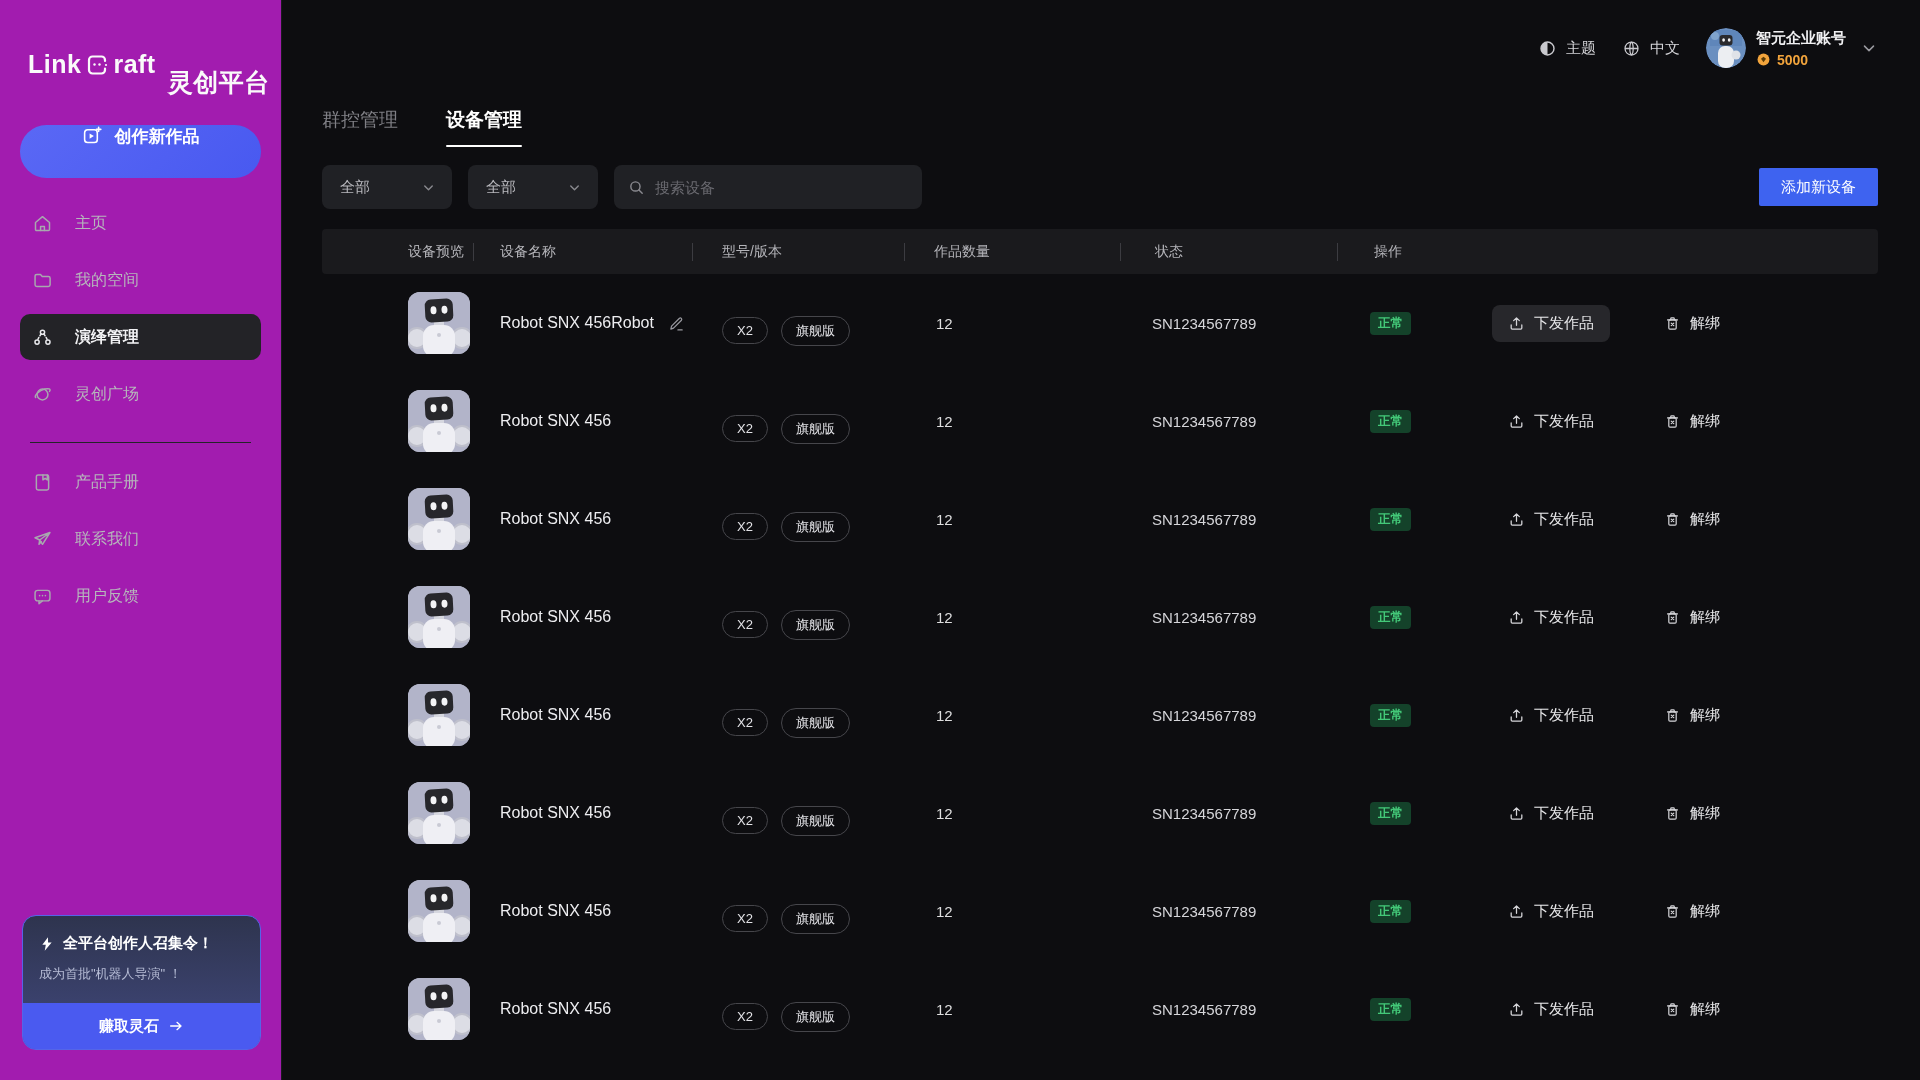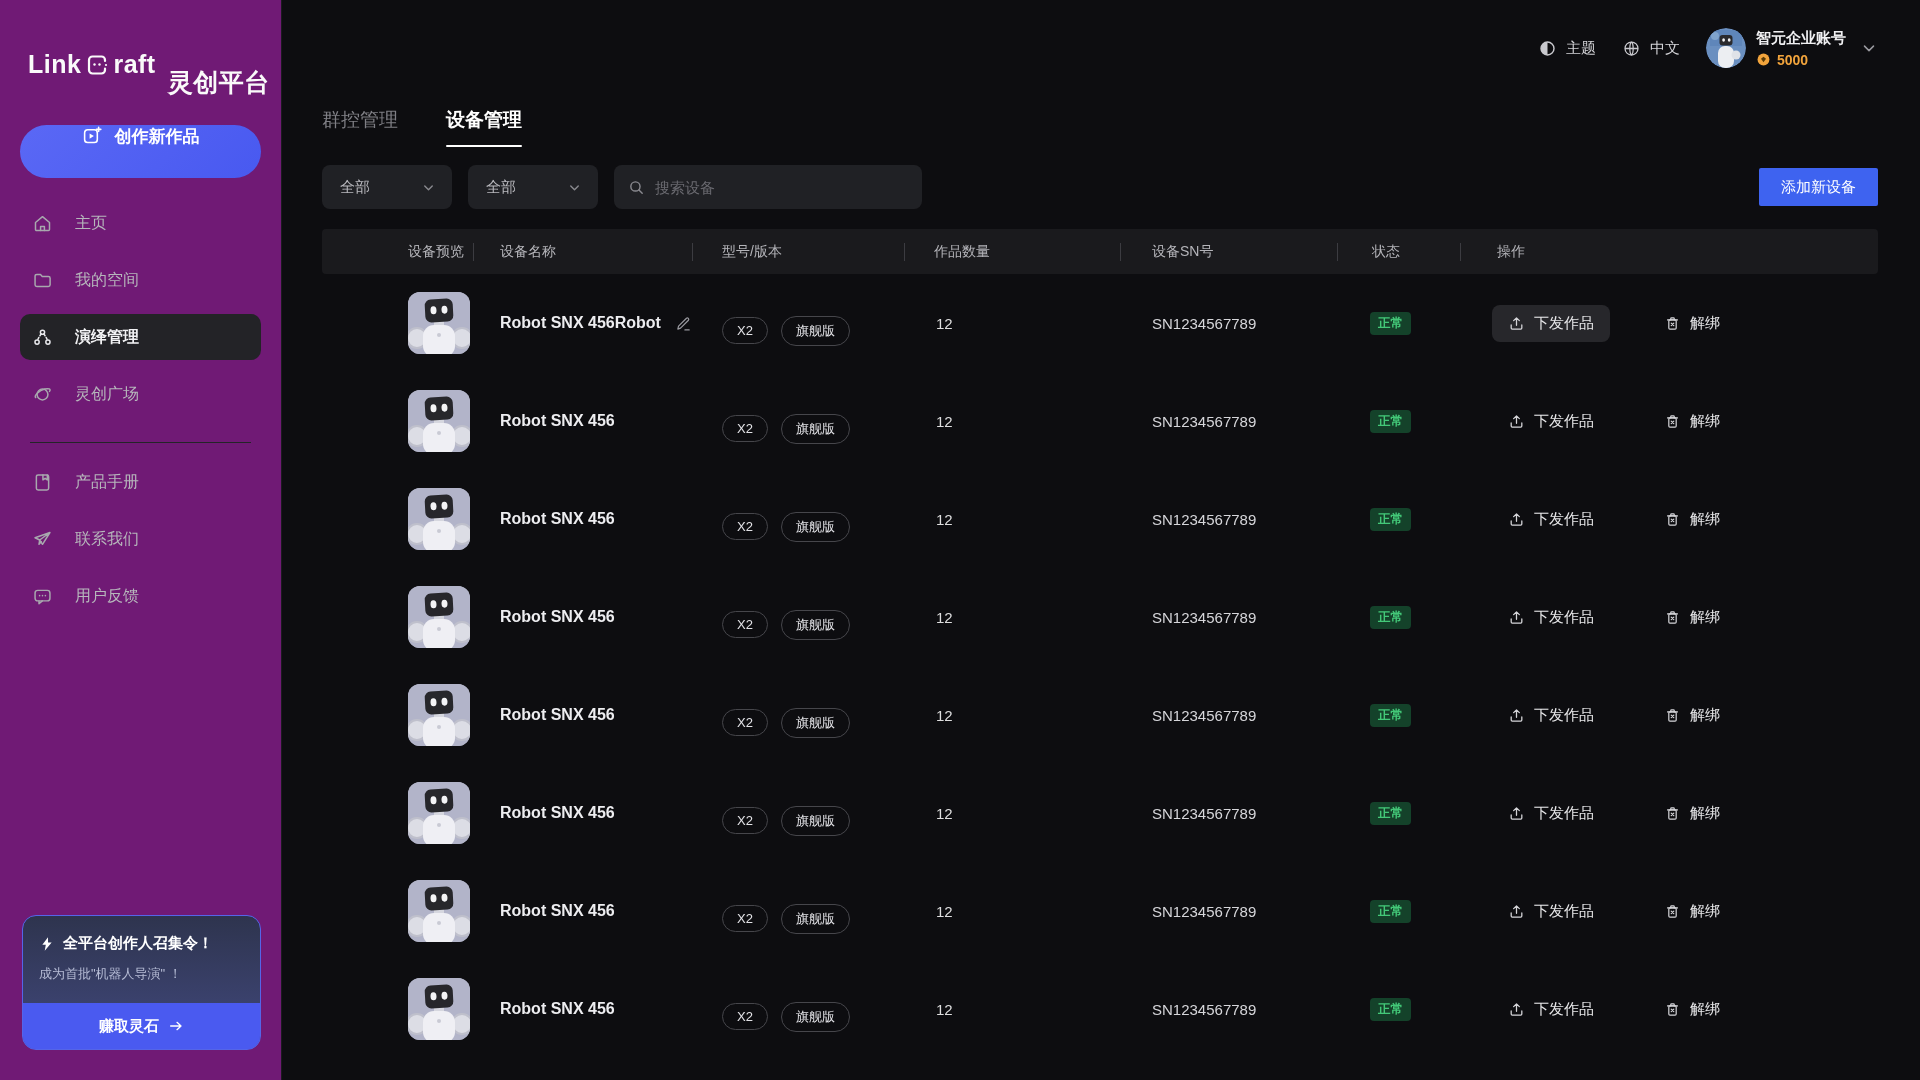--- a/index.html
+++ b/index.html
@@ -7,21 +7,21 @@
   body {
     background:#0d0d10;
     font-family:"Liberation Sans", sans-serif;
     color:#e6e6e9;
     display:flex;
   }
   svg { display:block; }
 
   
   .sidebar {
-    width:282px; height:1080px; background:#701a75;
+    width:282px; height:1080px; background:#a21caf;
     border-right:1px solid #1b1b1f;
     display:flex; flex-direction:column; flex-shrink:0;
   }
   .logo { display:flex; align-items:center; gap:3px; padding:30px 0 0 28px; font-size:25px; font-weight:700; color:#fafafa; letter-spacing:.5px;}
   .logo .cn { margin-left:9px; font-weight:600;margin-top:36px; }
   .logo-icon { margin:0 1px; }
   .create-btn {
     margin:26px 20px 8px 20px; height:53px; border:none; border-radius:27px;
     background:linear-gradient(135deg,#5a68f5,#4859f0);
     color:#fff; font-size:17px; font-weight:600; font-family:inherit;
@@ -102,21 +102,21 @@
   .hc1 { padding-left:86px; } .hc2 { padding-left:27px; } .hc3 { padding-left:30px; }
   .hc4 { padding-left:30px; } .hc5 { padding-left:32px; } .hc6 { padding-left:35px; }
   .hc7 { padding-left:37px; }
 
   .tbody { }
   .trow {
     height:98px; display:grid; grid-template-columns:151px 219px 212px 216px 217px 123px 1fr;
     align-items:center;
   }
   .cell { display:flex; align-items:center; }
-  .c1 { padding-left:86px; } .c2 { padding-left:27px; gap:14px;font-weight:bold; } .c3 { padding-left:30px; gap:13px;margin-top:15px; }
+  .c1 { padding-left:86px; } .c2 { padding-left:27px; gap:14px; } .c3 { padding-left:30px; gap:13px;margin-top:15px; }
   .c4 { padding-left:32px; } .c5 { padding-left:32px; } .c6 { padding-left:33px; } .c7 { padding-left:32px; }
   .thumb { width:62px; height:62px; border-radius:12px; overflow:hidden; background:#b2b4c9; }
   .rname { color:#ededf0; font-size:16px; }
   .pencil { color:#9a9aa0; cursor:pointer; display:none; }
   .trow.editing .pencil { display:inline-flex; }
   .pill {
     border:1px solid #46464b; border-radius:999px; padding:5px 14px;
     color:#e3e3e7; font-size:13px; white-space:nowrap;
   }
   .works { color:#dededf; font-size:15px; }
@@ -349,21 +349,20 @@
       <input type="text" placeholder="搜索设备" style="">
     </div>
     <button class="add-btn">添加新设备</button>
   </div>
 
   <div class="thead">
     <div class="hc hc1">设备预览</div>
     <div class="hc hc2">设备名称</div>
     <div class="hc hc3">型号/版本</div>
     <div class="hc hc4">作品数量</div>
-    <div class="hc hc5">设备SN号</div>
     <div class="hc hc6">状态</div>
     <div class="hc hc7">操作</div>
   </div>
 
   <div class="tbody">
   <div class="trow editing raised">
     <div class="cell c1">
       <span class="thumb">
         <svg width="62" height="62" viewBox="0 0 62 62">
           <rect width="62" height="62" fill="#b2b4c9"></rect>

